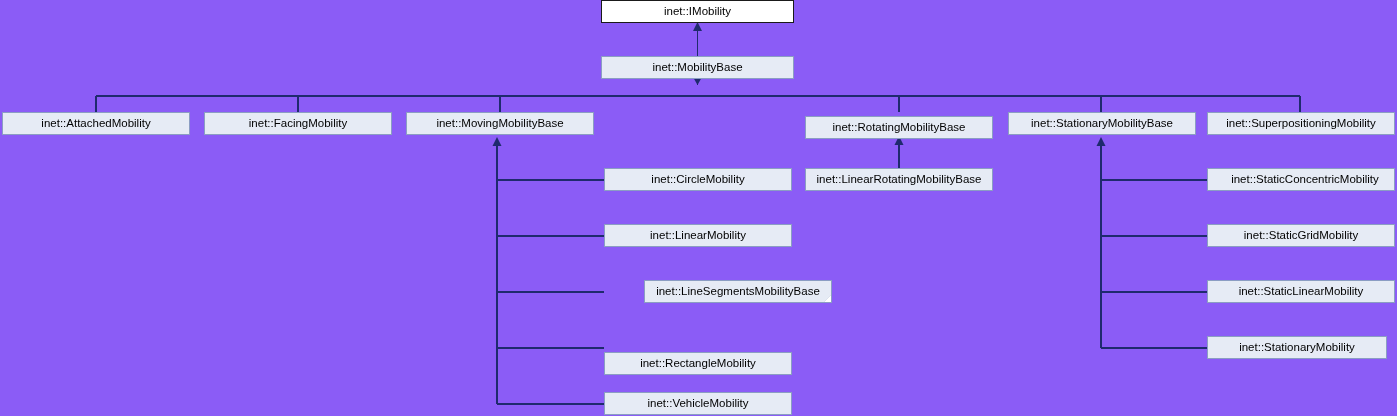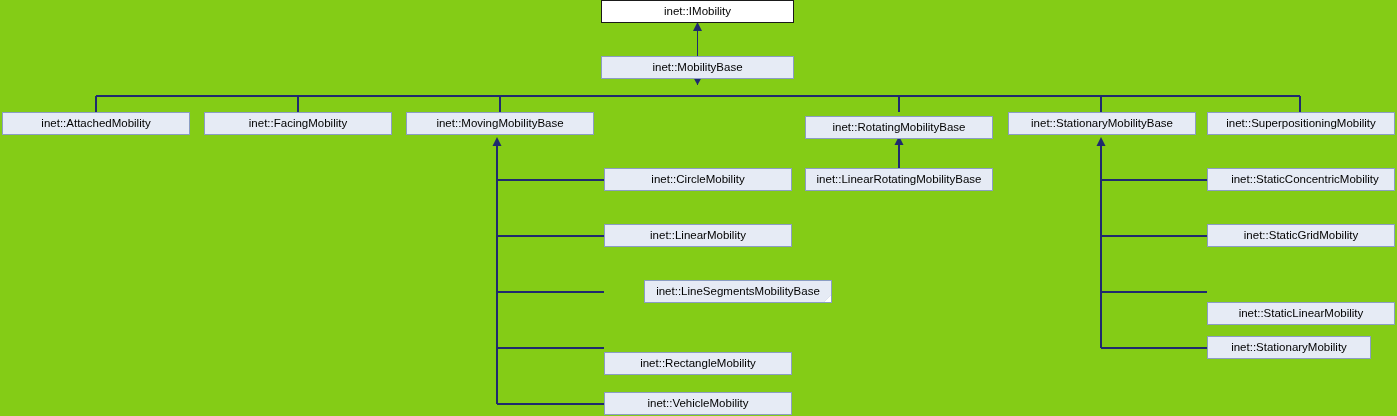--- a/index.html
+++ b/index.html
@@ -4,21 +4,21 @@
 <style>
   html, body {
     margin: 0;
     padding: 0;
     background: #ffffff;
   }
   #diagram {
     position: relative;
     width: 1397px;
     height: 416px;
-    background: #84cc16;
+    background: #8b5cf6;
     font-family: "Liberation Sans", sans-serif;
     overflow: hidden;
   }
   .node {
     position: absolute;
     box-sizing: border-box;
     display: flex;
     align-items: center;
     justify-content: center;
     font-size: 11.5px;
@@ -185,21 +185,21 @@
   </div>
 
   <div class="node" style="left:1207px; top:168px; width:188px; height:23px;padding-left:8px;">
     <span class="label">inet::StaticConcentricMobility</span>
   </div>
 
   <div class="node" style="left:1207px; top:224px; width:188px; height:23px;">
     <span class="label">inet::StaticGridMobility</span>
   </div>
 
-  <div class="node" style="left:1207px; top:280px; width:188px; height:23px;margin-top:22px;">
+  <div class="node" style="left:1207px; top:280px; width:188px; height:23px;">
     <span class="label">inet::StaticLinearMobility</span>
   </div>
 
-  <div class="node" style="left:1207px; top:336px; width:164px; height:23px;">
+  <div class="node" style="left:1207px; top:336px; width:180px; height:23px;">
     <span class="label">inet::StationaryMobility</span>
   </div>
 
 </div>
 
 </body></html>

